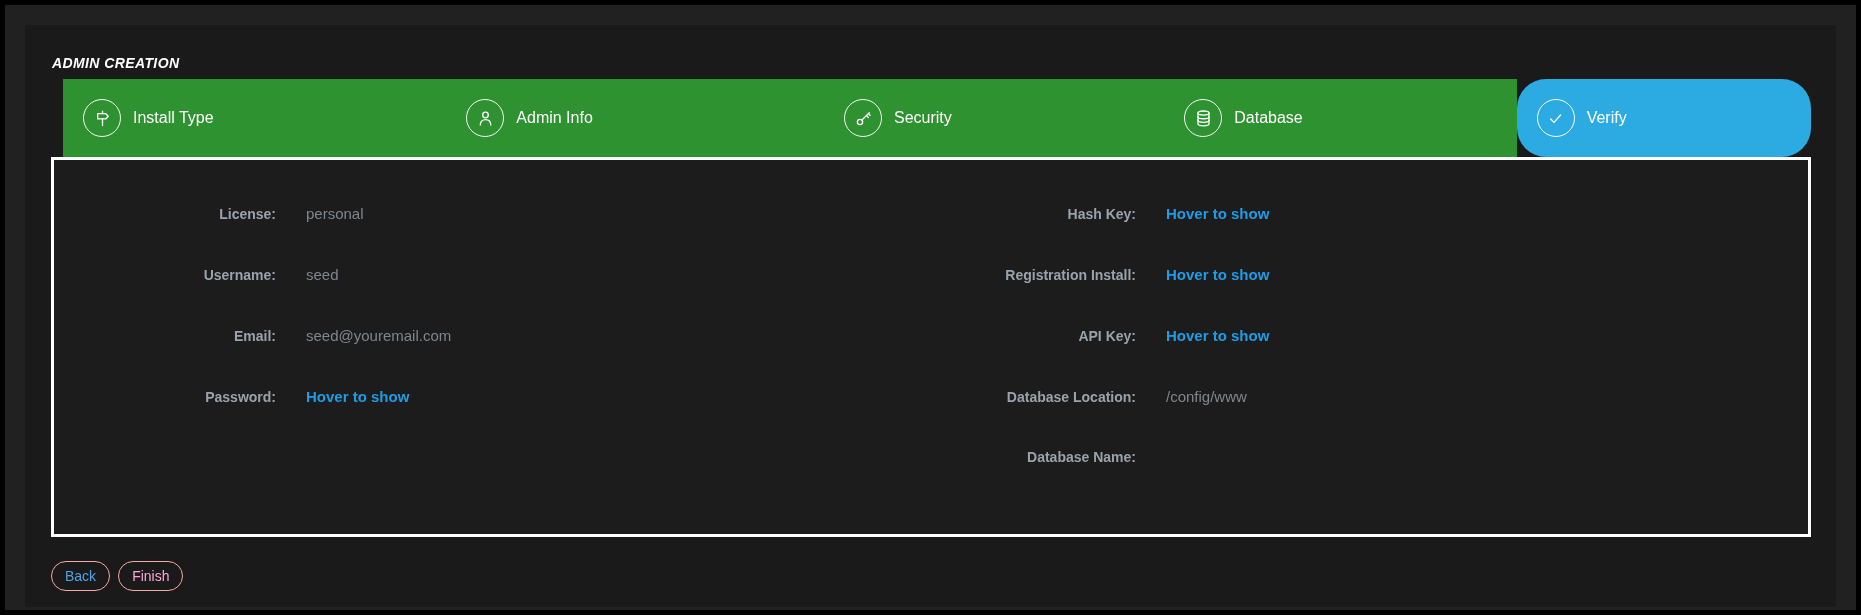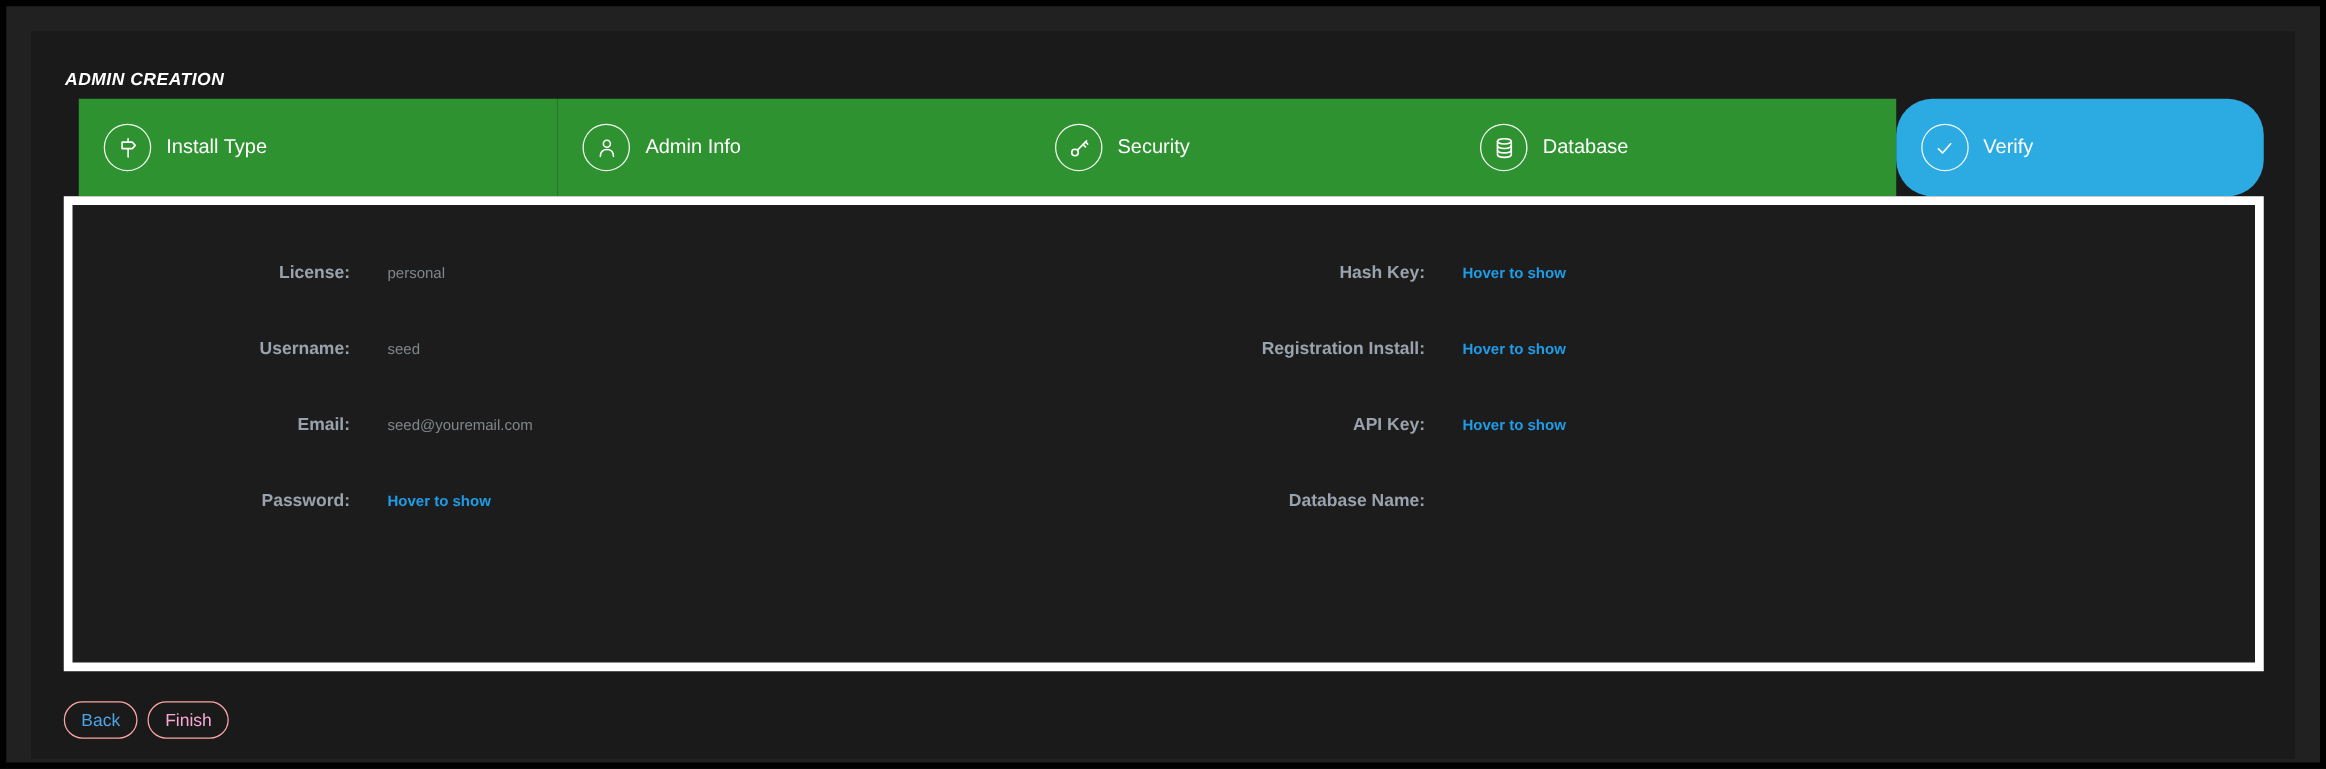--- a/index.html
+++ b/index.html
@@ -78,21 +78,21 @@
     font-size: 16px;
     font-weight: 400;
     white-space: nowrap;
   }
   
   .panel {
     position: absolute;
     top: 132px; left: 0; right: 0;
     height: 380px;
     background: #1c1c1c;
-    border: 7px solid #ffffff;
+    border: 3px solid #ffffff;
   }
   .form {
     display: flex;
     padding-top: 45px;
   }
   .col-left { width: 860px; flex: none; }
   .col-right { flex: 1; }
   .frow {
     display: grid;
     grid-template-columns: 222px 1fr;
@@ -102,21 +102,21 @@
     align-items: baseline;
   }
   .flabel {
     text-align: right;
     font-size: 14px;
     font-weight: bold;
     color: #9aa3ad;
     white-space: nowrap;
   }
   .fvalue {
-    font-size: 12px;
+    font-size: 15px;
     color: #7f868c;
     white-space: nowrap;
   }
   .fvalue.secret {
     color: var(--link);
     font-weight: bold;
     cursor: pointer;
   }
   
   .footer {
@@ -236,20 +236,24 @@
             </div>
             <div class="frow">
               <div class="flabel">Registration Install:</div>
               <div class="fvalue secret">Hover to show</div>
             </div>
             <div class="frow">
               <div class="flabel">API Key:</div>
               <div class="fvalue secret">Hover to show</div>
             </div>
             <div class="frow">
+              <div class="flabel">Database Location:</div>
+              <div class="fvalue">/config/www</div>
+            </div>
+            <div class="frow">
               <div class="flabel">Database Name:</div>
             </div>
           </div>
 
         </div>
       </div>
 
       <div class="footer">
         <button class="btn btn-back">Back</button>
         <button class="btn btn-finish">Finish</button>

